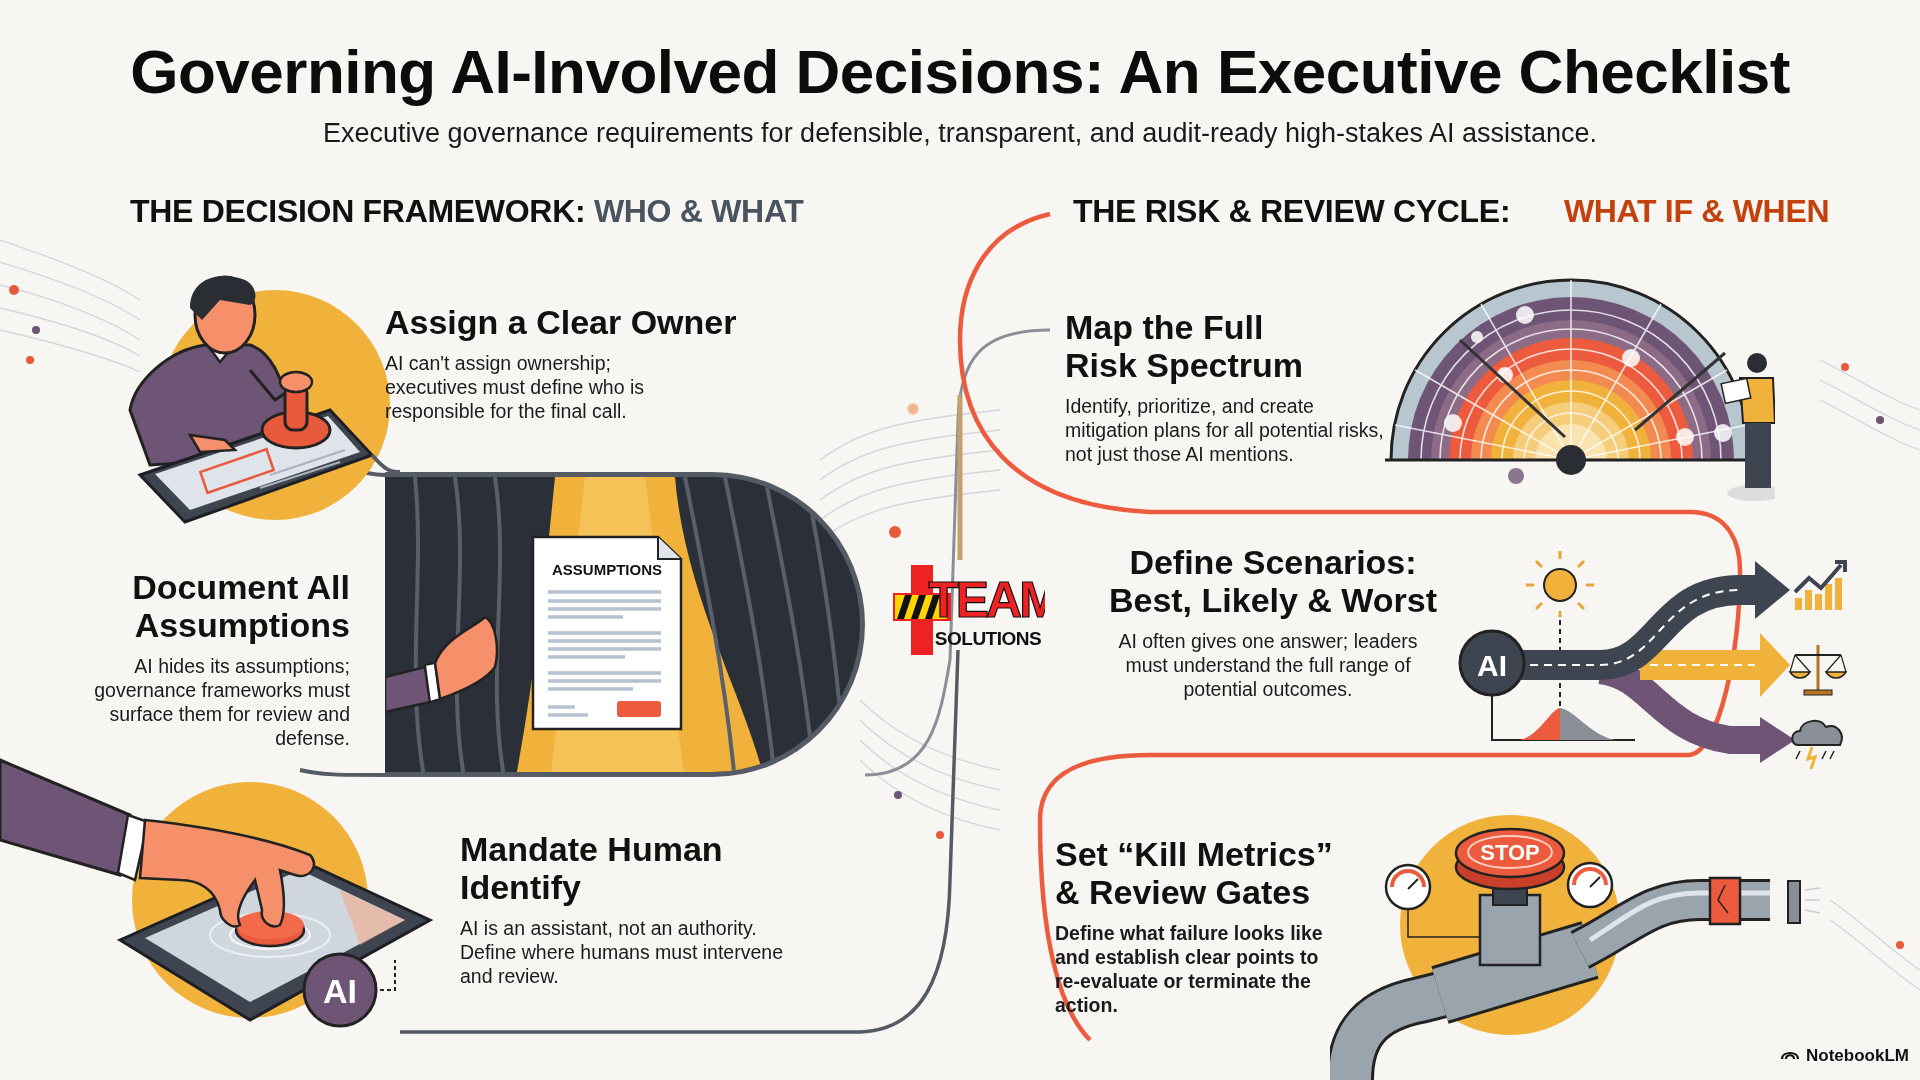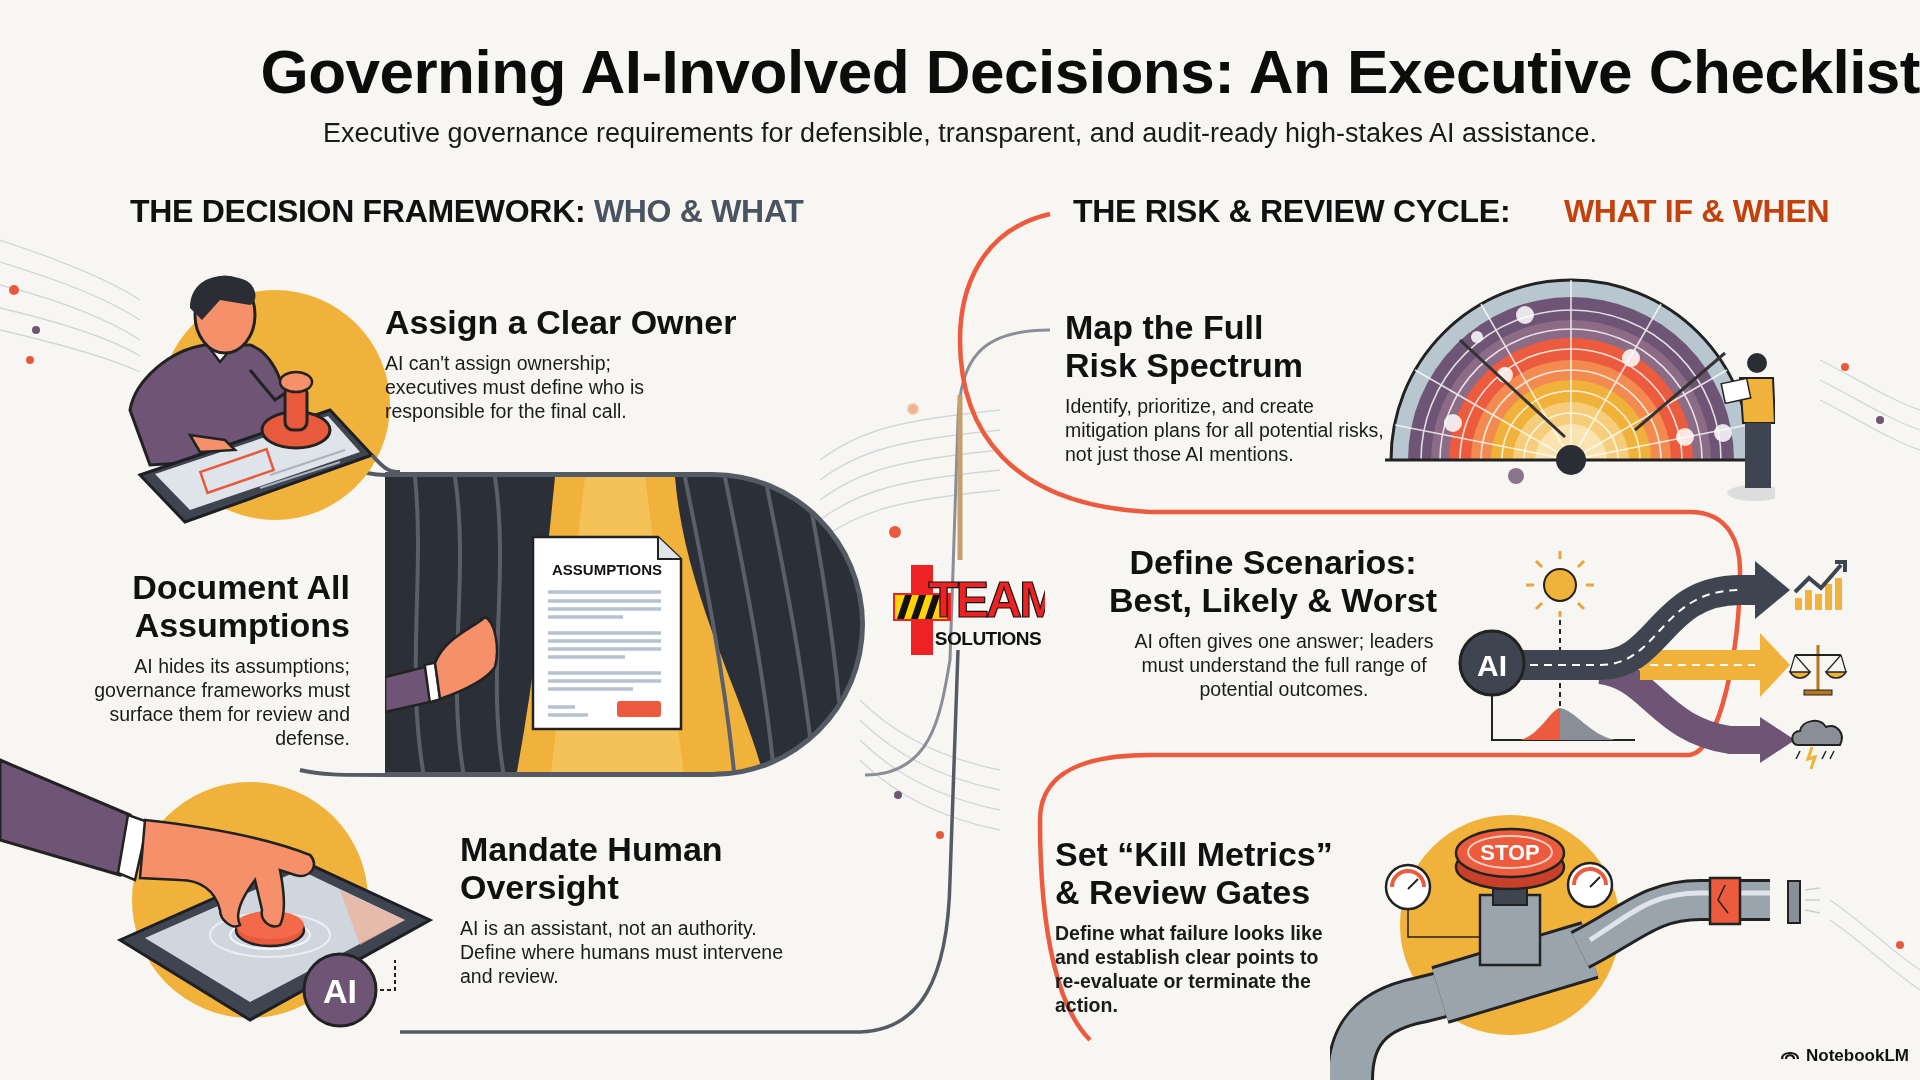--- a/index.html
+++ b/index.html
@@ -6,21 +6,21 @@
   html, body { width: 1920px; height: 1080px; overflow: hidden; }
   body {
     background: #f7f6f2;
     font-family: "Liberation Sans", "DejaVu Sans", sans-serif;
     color: #111;
     position: relative;
   }
   .abs { position: absolute; }
   svg.layer { position: absolute; left: 0; top: 0; }
   .title {
-    left: 0; width: 1920px; top: 36px; text-align: right;
+    left: 0; width: 1920px; top: 36px; text-align: center;
     font-size: 62px; font-weight: 700; letter-spacing: -0.5px; color: #0c0c0c;
   }
   .subtitle {
     left: 0; width: 1920px; top: 118px; text-align: center;
     font-size: 27px; color: #1a1a1a;
   }
   .sec-head {
     font-size: 32px; font-weight: 700; letter-spacing: -0.3px; white-space: nowrap;
   }
   .sec-head .accent-left { color: #4a5461; }
@@ -198,21 +198,21 @@
 
   <path d="M145 80 C 190 85, 260 95, 310 115 C 320 125, 310 140, 295 135 L 280 130 C 285 155, 285 175, 280 185 C 270 190, 260 180, 262 170 L 255 140 C 240 160, 235 175, 240 185 C 232 190, 220 180, 220 170 C 215 150, 200 140, 180 140 L 140 138 Z" fill="#f5906a" stroke="#222" stroke-width="2.5"></path>
 
   <circle cx="340" cy="250" r="36" fill="#6e5575" stroke="#222" stroke-width="3"></circle>
   <text x="340" y="263" text-anchor="middle" font-family="Liberation Sans, sans-serif" font-weight="700" font-size="34" fill="#fff">AI</text>
   <path d="M380 250 L 395 250 L 395 220" stroke="#222" stroke-width="2" stroke-dasharray="4 3" fill="none"></path>
 </svg>
 
 <div class="abs" style="left:460px; top:830px; width:380px;">
   <div class="item-title">Mandate Human</div>
-  <div class="item-title">Oversight</div>
+  <div class="item-title">Identify</div>
   <div class="item-desc" style="width:340px;">AI is an assistant, not an authority. Define where humans must intervene and review.</div>
 </div>
 
 <svg class="abs logo" viewBox="0 0 152 90">
   <rect x="18" y="0" width="22" height="90" fill="#e22"></rect>
   <rect x="0" y="28" width="58" height="28" fill="#e22"></rect>
   <g>
     <rect x="2" y="30" width="52" height="24" fill="#ffd400"></rect>
     <path d="M4 54 L 12 30 L 19 30 L 11 54 Z M 18 54 L 26 30 L 33 30 L 25 54 Z M 32 54 L 40 30 L 47 30 L 39 54 Z" fill="#111"></path>
   </g>
@@ -276,21 +276,21 @@
     <circle cx="22" cy="10" r="10" fill="#2a2d34"></circle>
     <path d="M5 25 L 38 25 L 40 70 L 8 70 Z" fill="#f0b23a" stroke="#222" stroke-width="2"></path>
     <rect x="10" y="70" width="26" height="65" fill="#3f4550"></rect>
     <rect x="-12" y="28" width="26" height="20" fill="#fff" stroke="#222" stroke-width="1.5" transform="rotate(-12 0 38)"></rect>
   </g>
 </svg>
 
 <div class="abs" style="left:1103px; top:543px; width:340px;text-align:center;">
   <div class="item-title">Define Scenarios:</div>
   <div class="item-title">Best, Likely &amp; Worst</div>
-  <div class="item-desc" style="width:330px;margin-left:16px;">AI often gives one answer; leaders must understand the full range of potential outcomes.</div>
+  <div class="item-desc" style="width:330px;">AI often gives one answer; leaders must understand the full range of potential outcomes.</div>
 </div>
 
 <svg class="abs" style="left:1450px; top:545px;" width="400" height="230" viewBox="0 0 400 230">
 
   <g>
     <circle cx="110" cy="40" r="16" fill="#f0b23a" stroke="#222" stroke-width="2"></circle>
     <g stroke="#e8a63a" stroke-width="3">
       <line x1="110" y1="14" x2="110" y2="6"></line>
         <line x1="110" y1="66" x2="110" y2="72"></line>
       <line x1="84" y1="40" x2="76" y2="40"></line>

